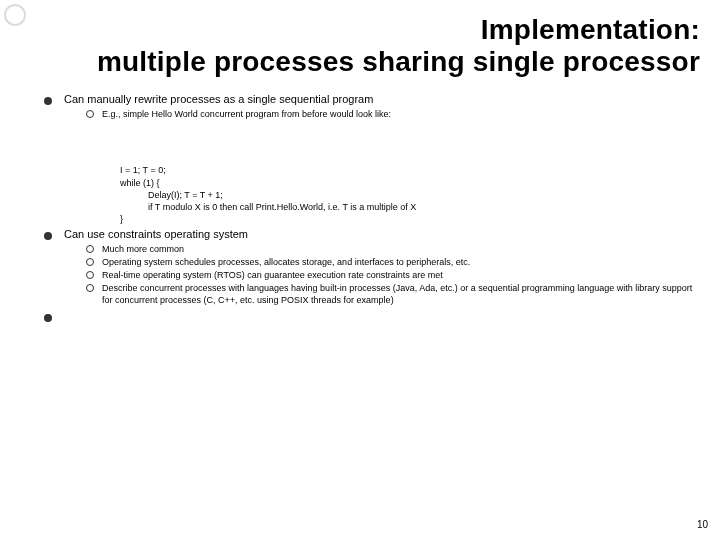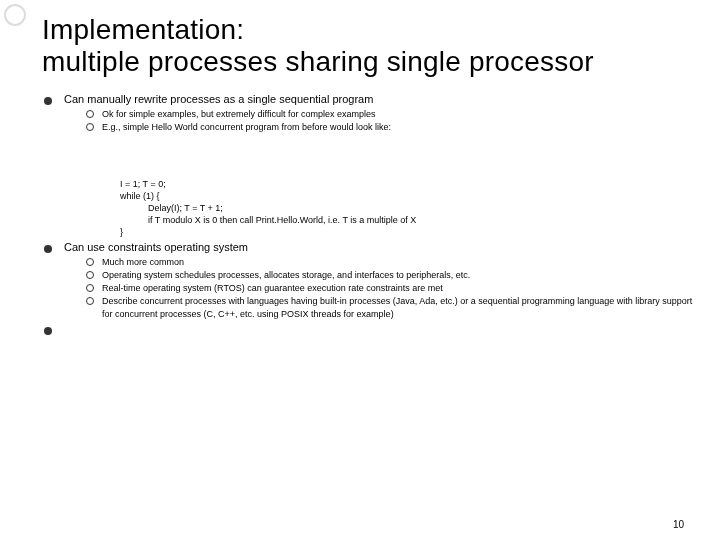--- a/index.html
+++ b/index.html
@@ -25,23 +25,24 @@
     top: 4px;
     left: 4px;
     width: 22px;
     height: 22px;
     border: 2px solid #dcdcdc;
     border-radius: 50%;
   }
   h1.title {
     margin: 0 0 14px 0;
     font-size: 28px;
-    font-weight: normal;
+    font-weight: bold;
     line-height: 1.15;
     letter-spacing: 0.2px;
+    text-align: right;
   }
   ul.level1 {
     list-style: none;
     padding-left: 0;
     margin: 0;
   }
   ul.level1 > li {
     position: relative;
     padding-left: 22px;
     margin-bottom: 2px;
@@ -87,40 +88,39 @@
     font-size: 9px;
     line-height: 1.35;
     padding-left: 28px;
     margin-top: 44px;
   }
   .codeblock .ind1 { padding-left: 28px; }
   .codeblock .ind2 { padding-left: 56px; }
   .page-num {
     position: absolute;
     bottom: 10px;
-    right: 36px;
+    right: 12px;
     font-size: 10px;
   }
 </style>
 </head>
 <body>
 
 <div class="slide">
   <div class="corner-dot"></div>
 
   <h1 class="title">
     <span>Implementation:<br>multiple processes sharing single processor</span>
   </h1>
 
   <ul class="level1">
 
     <li>
       <div class="l1text">Can manually rewrite processes as a single sequential program</div>
       <ul class="level2">
-        <li>Ok for simple examples, but extremely difficult for complex examples</li>
         <li>E.g., simple Hello World concurrent program from before would look like:</li>
       </ul>
       <div class="codeblock">
         <div class="ind1">I = 1; T = 0;</div>
         <div class="ind1">while (1) {</div>
         <div class="ind2">Delay(I); T = T + 1;</div>
         <div class="ind2">if T modulo X is 0 then call Print.Hello.World, i.e. T is a multiple of X</div>
         <div class="ind1">}</div>
       </div>
     </li>

